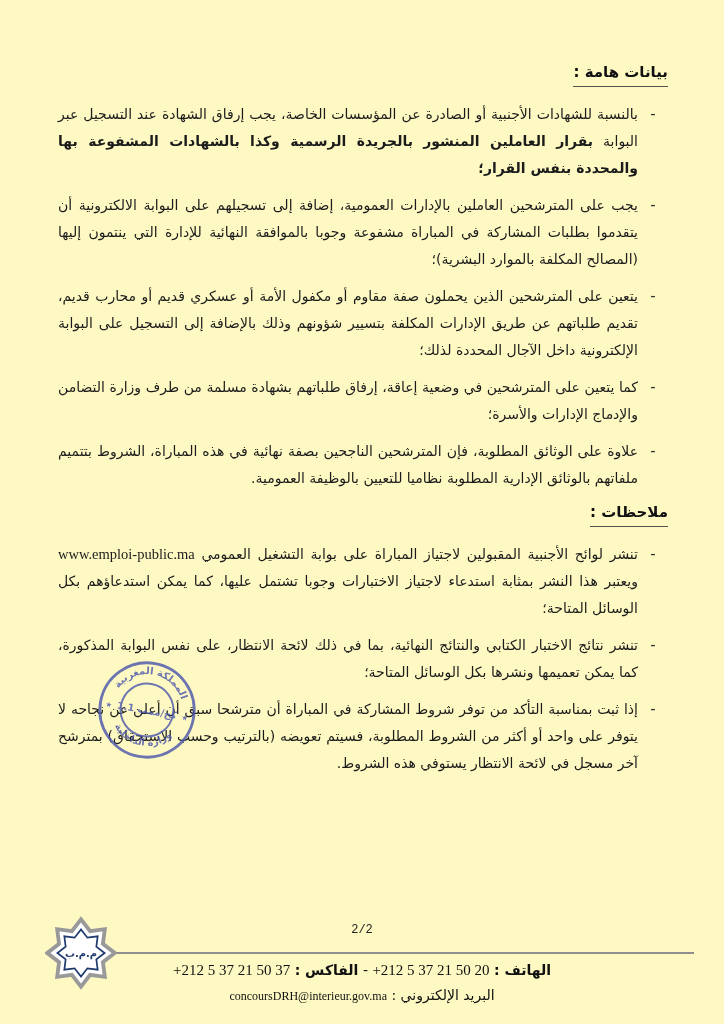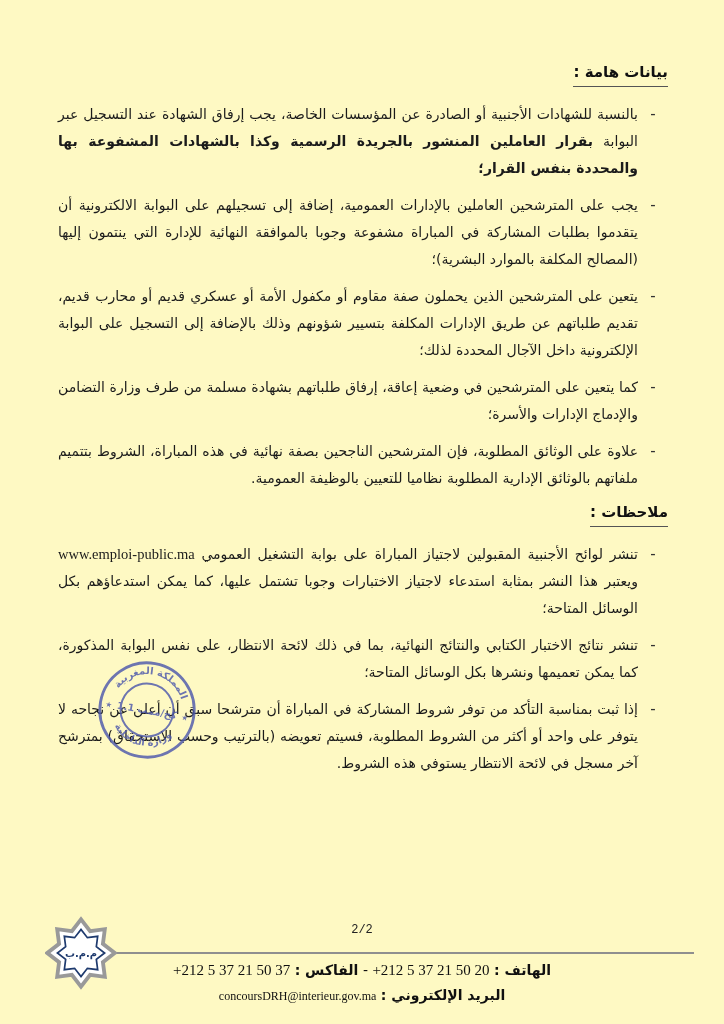--- a/index.html
+++ b/index.html
@@ -70,21 +70,21 @@
     font-size:14px;color:#101010;
     line-height:23px;
   }
   .contact .lbl{font-weight:bold;}
   .contact .num{font-family:"Liberation Serif","DejaVu Sans",serif;font-size:15px;direction:ltr;unicode-bidi:isolate;}
   .emailline{
     position:absolute;top:984px;left:30px;right:30px;
     direction:rtl;text-align:center;
     font-size:14px;color:#101010;line-height:23px;
   }
-  .emailline .lbl{font-weight:bold;text-align:right;}
+  .emailline .lbl{font-weight:normal;text-align:right;}
   .emailline .num{font-family:"Liberation Serif","DejaVu Sans",serif;font-size:12px;direction:ltr;unicode-bidi:isolate;}
 </style>
 </head>
 <body>
 
 <div class="page">
 
   <div class="content">
 
     <div>

